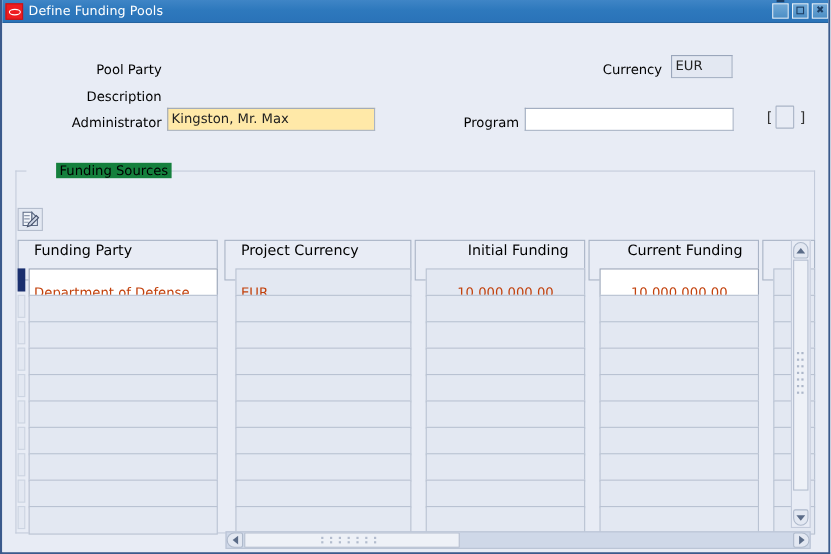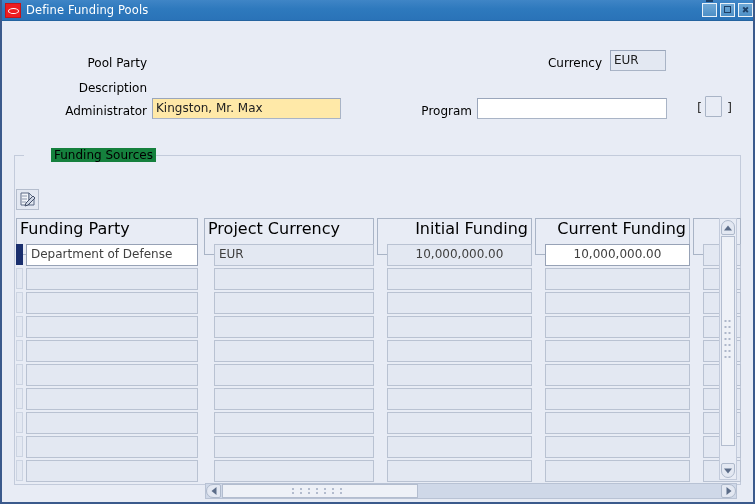--- a/index.html
+++ b/index.html
@@ -216,24 +216,24 @@
     width: 725px;
     height: 262px;
   }
   .hdr {
     position: absolute;
     top: 0;
     height: 37px;
     background: #e8ecf5;
     border: 1px solid #a9b4c6;
     box-sizing: border-box;
-    font-size: 16px;
+    font-size: 13px;
     color: #000;
     line-height: 20px;
-    padding: 0 3px;
+    padding: 0 14px;
     white-space: nowrap;
     overflow: hidden;
   }
   .hdr.num { text-align: right; }
 
   .rowsel {
     position: absolute;
     left: 0;
     width: 7px;
     height: 21px;
@@ -244,26 +244,26 @@
     background: #e3e8f2;
     border: 1px solid #ccd4e2;
   }
 
   .cell {
     position: absolute;
     height: 22px;
     box-sizing: border-box;
     font-size: 12px;
     line-height: 19px;
-    padding: 0 4px;
+    padding: 12px 4px;
     white-space: nowrap;
     overflow: hidden;
     border: 1px solid #b9c2d2;
     background: #e3e8f2;
-    color: #404040;
+    color: #c2410c;
   }
   .cell.active {
     background: #ffffff;
     border-color: #97a2b6;
   }
   .cell.num { text-align: center; }
 
   
   .vsb {
     position: absolute;

